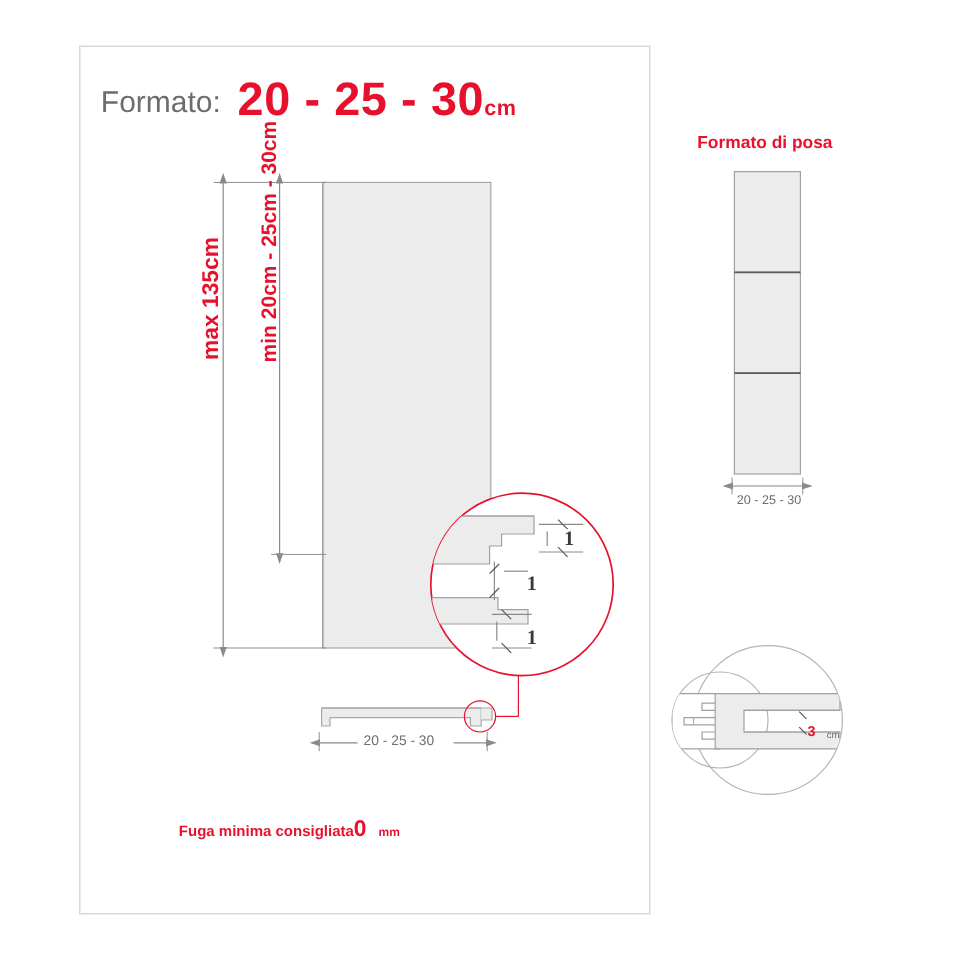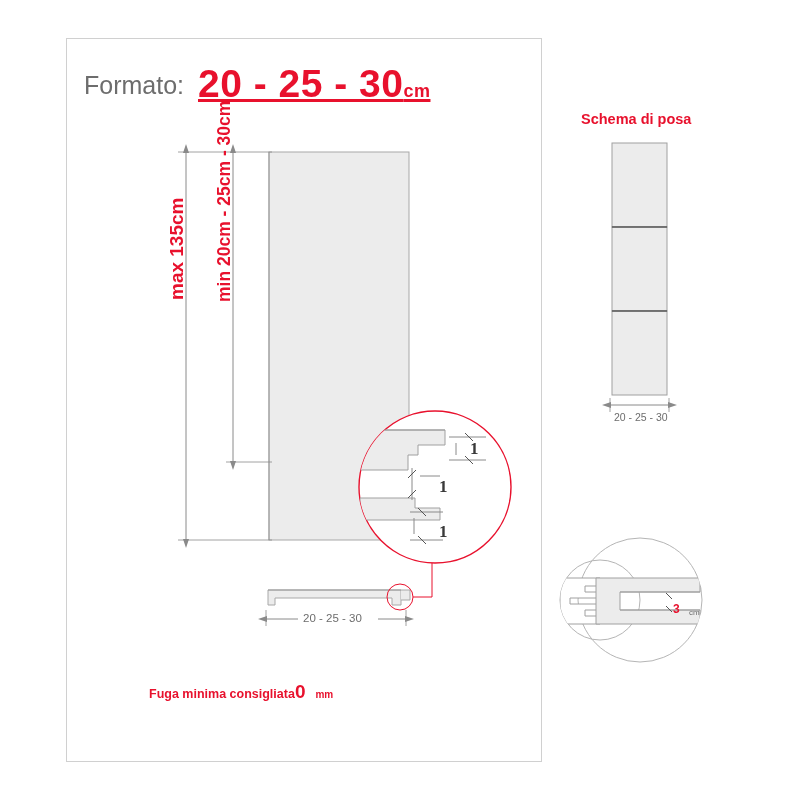--- a/index.html
+++ b/index.html
@@ -42,21 +42,20 @@
     color: #6d6d6d;
     font-weight: 400;
   }
   .formato-value {
     left: 198px;
     top: 64px;
     font-size: 39px;
     color: #e8112d;
     font-weight: 700;
     letter-spacing: 0.5px;
-    text-decoration: underline;
   }
   .formato-unit {
     font-size: 18px;
     font-weight: 700;
     color: #e8112d;
   }
   .schema-title {
     left: 581px;
     top: 112px;
     font-size: 14.5px;
@@ -257,21 +256,21 @@
     </g>
 
   </svg>
 
   <div class="txt formato-label">Formato:</div>
 
   <div class="txt formato-value">
     <span>20 - 25 - 30</span><span class="formato-unit">cm</span>
   </div>
 
-  <div class="txt schema-title">Schema di posa</div>
+  <div class="txt schema-title">Formato di posa</div>
 
   <div class="vert-max">max 135cm</div>
 
   <div class="vert-min">min  20cm - 25cm - 30cm</div>
 
   <div class="txt dim-bottom">20 - 25 - 30</div>
 
   <div class="txt dim-schema">20 - 25 - 30</div>
 
   <div class="txt callout-num c1">1</div>

